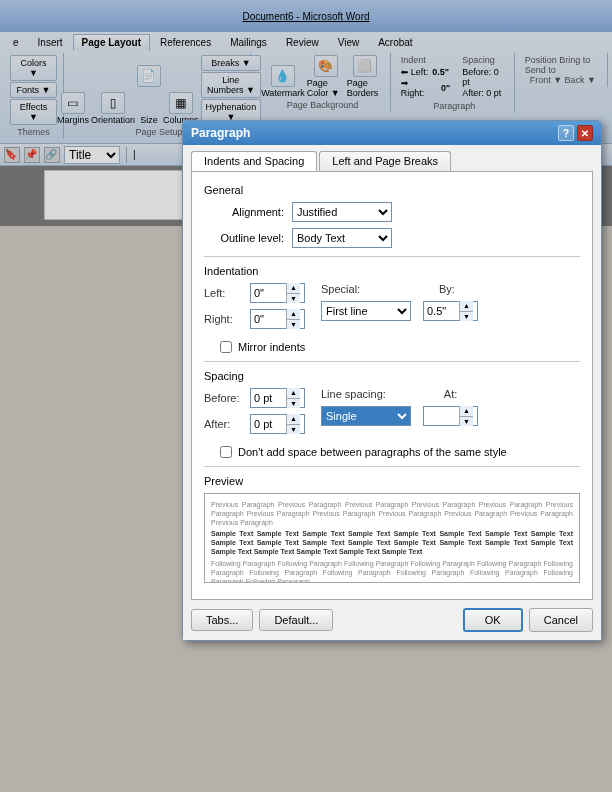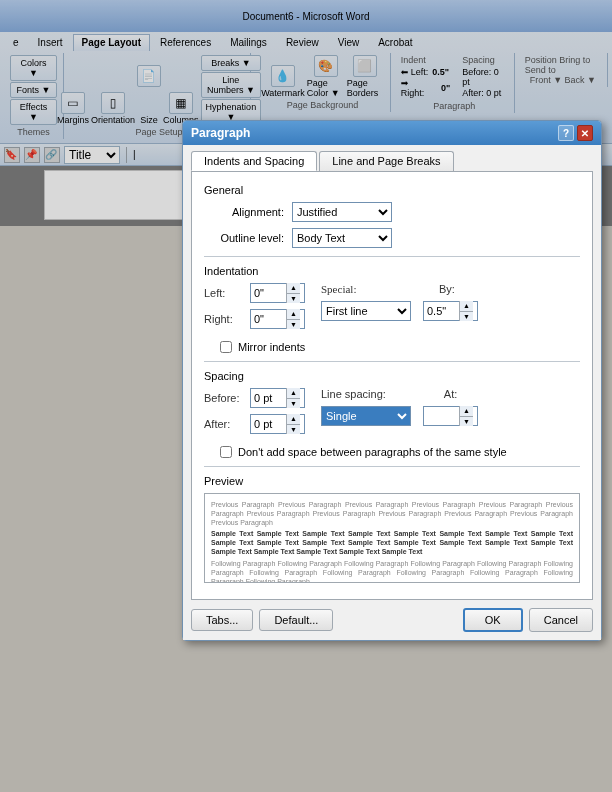--- a/index.html
+++ b/index.html
@@ -16,20 +16,21 @@
     
     .title-bar {
       background: linear-gradient(to bottom, #bcd5f5, #8ab0e0);
       height: 18px;
       display: flex;
       align-items: center;
       justify-content: flex-end;
       padding: 16px 4px;
       font-size: 10px;
       color: #000;
+      text-decoration: underline;
     }
     .title-bar-text {
       flex: 1;
       text-align: center;
       font-size: 10px;
     }
 
     
     .ribbon {
       background: linear-gradient(to bottom, #e8f0f8, #d0dff0);
@@ -480,21 +481,21 @@
     <div class="dialog-title">
       <span>Paragraph</span>
       <div class="dialog-title-controls">
         <div class="dialog-btn-ctrl dialog-btn-help">?</div>
         <div class="dialog-btn-ctrl dialog-btn-close">✕</div>
       </div>
     </div>
 
     <div class="dialog-tabs">
       <div class="dialog-tab active">Indents and Spacing</div>
-      <div class="dialog-tab">Line and Page Breaks</div>
+      <div class="dialog-tab">Left and Page Breaks</div>
     </div>
 
     <div class="dialog-body">
 
       <div>
         <div class="section-label">General</div>
         <div class="form-row">
           <span class="form-label">Alignment:</span>
           <select class="form-select">
             <option>Justified</option>
@@ -530,21 +531,21 @@
                 <input type="text" value="0&quot;" style="">
                 <div class="spin-btns">
                   <button class="spin-btn">▲</button>
                   <button class="spin-btn">▼</button>
                 </div>
               </div>
             </div>
           </div>
           <div>
             <div class="form-row">
-              <span class="small-label" style="min-width:50px;font-family:Liberation Serif, serif;">Special:</span>
+              <span class="small-label" style="min-width:50px;">Special:</span>
               <span class="small-label" style="margin-left:60px;">By:</span>
             </div>
             <div class="form-row">
               <select class="form-select" style="min-width:90px;">
                 <option>First line</option>
               </select>
               <div class="form-input-spin" style="margin-left:4px;">
                 <input type="text" value="0.5&quot;" style="">
                 <div class="spin-btns">
                   <button class="spin-btn">▲</button>

